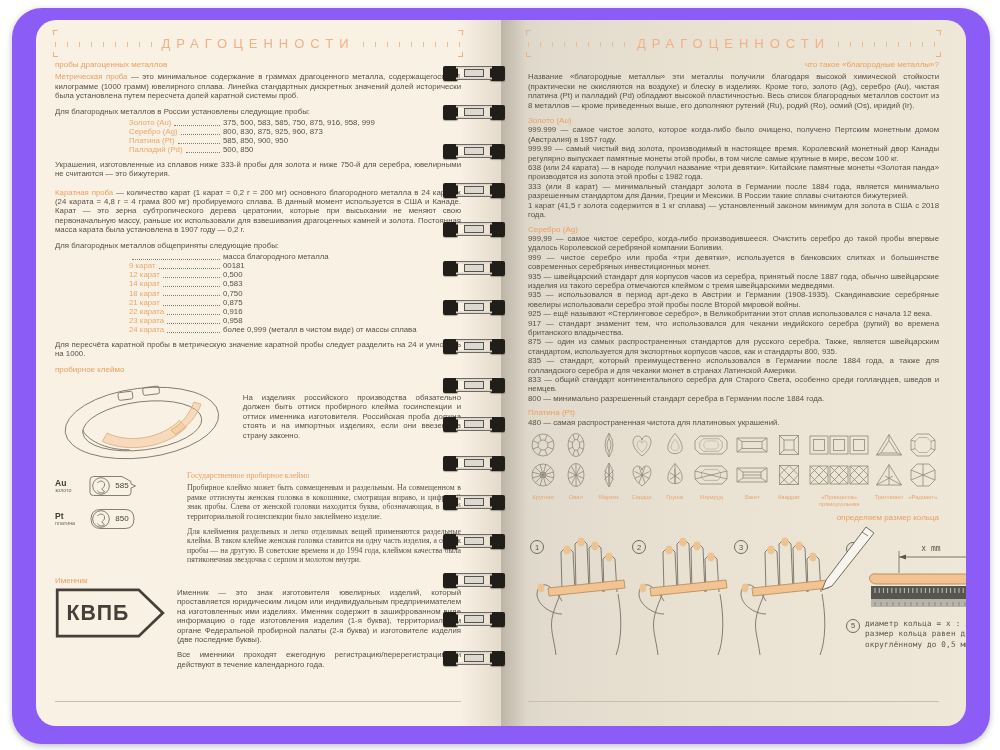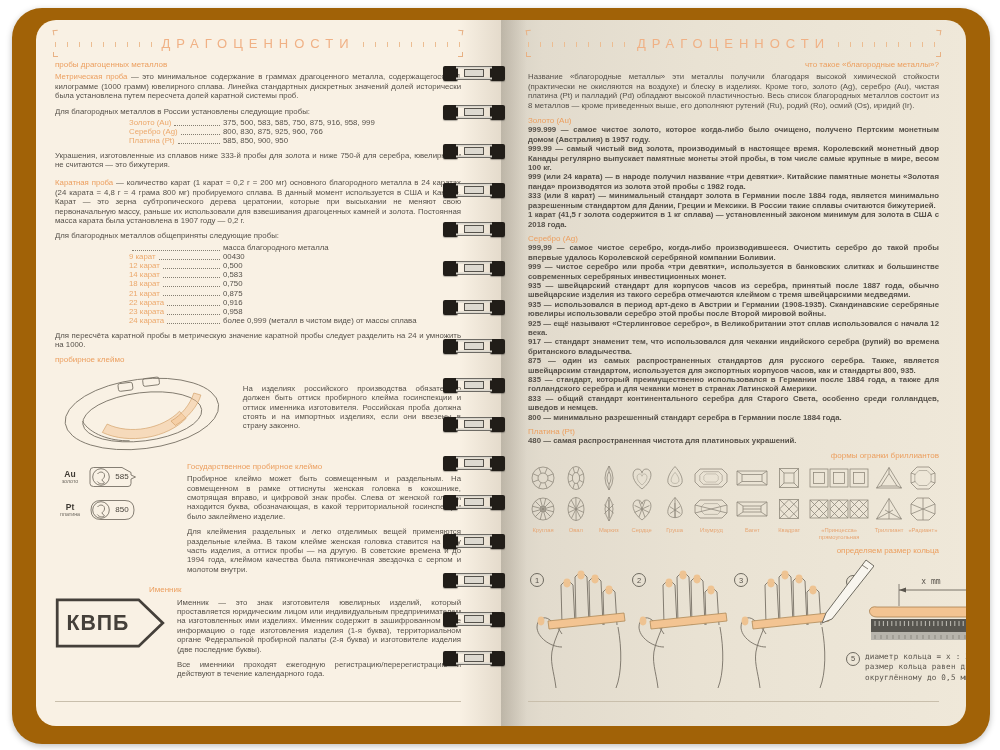--- a/index.html
+++ b/index.html
@@ -1,17 +1,17 @@
 <!DOCTYPE html>
 <html><head>
 <meta charset="utf-8">
 <style>
   html,body{margin:0;padding:0;background:#ffffff;width:1000px;height:750px;overflow:hidden;
     font-family:"Liberation Sans",sans-serif;-webkit-font-smoothing:antialiased;}
-  .book{position:absolute;left:12px;top:8px;width:978px;height:736px;background:#a16207;
+  .book{position:absolute;left:12px;top:8px;width:978px;height:736px;background:#8b5cf6;
     border-radius:30px;box-shadow:0 2px 6px rgba(0,0,0,.25);}
   .spread{position:absolute;left:24px;top:12px;width:930px;height:706px;border-radius:20px;
     overflow:hidden;display:flex;}
   .page{position:relative;box-sizing:border-box;color:#56514a;font-size:7.8px;line-height:9.4px;}
   .page-left{width:465px;background:#f9f1e4;padding:13px 40px 0 19px;}
   .page-left::after{content:'';position:absolute;top:0;right:0;bottom:0;width:42px;pointer-events:none;
     background:linear-gradient(90deg,rgba(90,70,40,0) 0%,rgba(90,70,40,.13) 100%);}
   .page-right{width:465px;background:linear-gradient(90deg,#d7d1c4 0,#e2dbcd 9%,#e9e2d3 42%,#efe8d9 100%);
     padding:13px 27px 0 27px;}
   .page-right::before{content:'';position:absolute;top:0;left:0;bottom:0;width:26px;pointer-events:none;
@@ -22,45 +22,45 @@
   .ticks{flex:1;height:5px;background:repeating-linear-gradient(90deg,#ecbd92 0,#ecbd92 1.4px,transparent 1.4px,transparent 12px);}
   .cm{position:absolute;width:4px;height:4px;border-color:#e8b184;border-style:solid;border-width:0;}
   .cm-tl{left:-2px;top:-3px;border-left-width:1px;border-top-width:1px;transform:rotate(-8deg);}
   .cm-tr{right:-2px;top:-3px;border-right-width:1px;border-top-width:1px;transform:rotate(8deg);}
   .cm-bl{left:-2px;bottom:-2px;border-left-width:1px;border-bottom-width:1px;}
   .cm-br{right:-2px;bottom:-2px;border-right-width:1px;border-bottom-width:1px;}
   .sec{color:#ec9f5f;margin:5px 0 3px 0;font-size:8px;}
   .sec.r{text-align:right;}
   .lead{color:#ec9f5f;}
   p.body{margin:0 0 6px 0;text-align:justify;}
-  p.li{margin:0;text-align:justify;font-weight:bold;}
+  p.li{margin:0;text-align:justify;}
   
   .ptable{margin:2px 0 5px 74px;}
   .prow{display:flex;align-items:flex-end;height:9.2px;}
   .plabel{color:#eca86b;white-space:nowrap;}
   .dots{flex:1;border-bottom:1px dotted #857f72;margin:0 3px 1.5px 3px;height:1px;}
   .pval{width:238px;white-space:nowrap;overflow:hidden;}
   
   .hall-row{display:flex;gap:14px;margin:2px 0 4px 0;align-items:flex-start;}
   .sk path,.sk polygon,.sk line,.sk rect,.sk ellipse,.sk circle{stroke:#777165;stroke-width:.9;fill:none;}
   .sk .strip2{fill:rgba(243,196,146,.5);stroke:#cf9a60;stroke-width:.6;}
   .sk .nail{fill:#eec392;stroke:none;}
   .sk .strip{fill:#f3c492;stroke:#b08a58;stroke-width:.8;}
   .sk .pen{fill:#f8f5ee;stroke:#6e6a60;stroke-width:1;}
   .state-row{display:flex;gap:10px;align-items:flex-start;}
   .stamps{width:122px;flex:none;display:flex;flex-direction:column;gap:7px;padding-top:2px;}
   .stamp{display:flex;align-items:center;gap:2px;}
-  .stamp-sym{width:30px;text-align:center;line-height:1;}
+  .stamp-sym{width:30px;line-height:1;}
   .stamp-sym b{font-size:8.5px;color:#3f3a33;}
   .stamp-sym i{display:block;font-style:normal;font-size:5.3px;color:#6e6960;}
   .stamp-wrap{position:relative;width:52px;height:26px;}
   .stamp-num{position:absolute;left:24px;top:8.5px;width:22px;text-align:center;font-size:8px;color:#4a453d;}
-  .state-col{flex:1;}
+  .state-col{flex:1;font-family:Liberation Serif, serif;}
   .imennik-row{display:flex;gap:12px;align-items:flex-start;margin-top:2px;}
-  .ml{margin-left:94px;}
+  .ml{}
   .footline{position:absolute;left:19px;right:40px;bottom:24px;border-top:1px solid #c9bfac;}
   .page-right .footline{left:27px;right:27px;}
   
   .cuts{display:flex;gap:2px;margin:4px 0 2px 0;justify-content:space-between;}
   .cut{text-align:center;}
   .cut-svg svg *{stroke:#8f897c;stroke-width:.8;fill:none;}
   .cut-label{color:#e7a674;font-size:5.8px;line-height:7px;margin-top:2px;}
   .hands{display:flex;align-items:flex-start;margin-top:4px;}
   .hand{position:relative;flex:none;}
   .circ{flex:none;display:inline-flex;align-items:center;justify-content:center;width:12px;height:12px;
@@ -103,43 +103,48 @@
       <div class="ptable">
 
       <div class="prow">
             <span class="plabel">Золото (Au)</span>
             <span class="dots"></span>
             <span class="pval">375, 500, 583, 585, 750, 875, 916, 958, 999</span>
           </div>
           <div class="prow">
             <span class="plabel">Серебро (Ag)</span>
             <span class="dots"></span>
-            <span class="pval">800, 830, 875, 925, 960, 766</span>
+            <span class="pval">800, 830, 875, 925, 960, 873</span>
           </div>
           <div class="prow">
             <span class="plabel">Платина (Pt)</span>
             <span class="dots"></span>
             <span class="pval">585, 850, 900, 950</span>
+          </div>
+          <div class="prow">
+            <span class="plabel">Палладий (Pd)</span>
+            <span class="dots"></span>
+            <span class="pval">500, 850</span>
           </div>
         </div>
       <p class="body">Украшения, изготовленные из сплавов ниже 333-й пробы для золота и ниже 750-й для серебра, ювелирными не считаются — это бижутерия.</p>
 
       <p class="body" style="margin-top:9px;"><span class="lead">Каратная проба</span> <span>— количество карат (1 карат = 0,2 г = 200 мг) основного благородного металла в 24 каратах (24 карата = 4,8 г = 4 грама 800 мг) пробируемого сплава. В данный момент используется в США и Канаде. Карат — это зерна субтропического дерева цератонии, которые при высыхании не меняют свою первоначальную массу, раньше их использовали для взвешивания драгоценных камней и золота. Постоянная масса карата была установлена в 1907 году — 0,2 г.</span></p>
       <div>Для благородных металлов общеприняты следующие пробы:</div>
       <div class="ptable">
 
       <div class="prow">
             <span class="plabel"></span>
             <span class="dots"></span>
             <span class="pval">масса благородного металла</span>
           </div>
           <div class="prow">
             <span class="plabel">9 карат</span>
             <span class="dots"></span>
-            <span class="pval">00430</span>
+            <span class="pval">00181</span>
           </div>
           <div class="prow">
             <span class="plabel">12 карат</span>
             <span class="dots"></span>
             <span class="pval">0,500</span>
           </div>
           <div class="prow">
             <span class="plabel">14 карат</span>
             <span class="dots"></span>
             <span class="pval">0,583</span>
@@ -242,21 +247,21 @@
       </div>
 
       <div class="sec r">что такое «благородные металлы»?</div>
       <p class="body">Название «благородные металлы» эти металлы получили благодаря высокой химической стойкости (практически не окисляются на воздухе) и блеску в изделиях. Кроме того, золото (Ag), серебро (Au), чистая платина (Pt) и палладий (Pd) обладают высокой пластичностью. Весь список благородных металлов состоит из 8 металлов — кроме приведенных выше, его дополняют рутений (Ru), родий (Ro), осмий (Os), иридий (Ir).</p>
 
       <div class="sec" style="margin-bottom:0;">Золото (Au)</div>
       <div>
 
       <p class="li">999.999 — самое чистое золото, которое когда-либо было очищено, получено Пертским монетным домом (Австралия) в 1957 году.</p>
           <p class="li">999.99 — самый чистый вид золота, производимый в настоящее время. Королевский монетный двор Канады регулярно выпускает памятные монеты этой пробы, в том числе самые крупные в мире, весом 100 кг.</p>
-          <p class="li">999 (или 24 карата) — в народе получил название «три девятки». Китайские памятные монеты «Золотая панда» производятся из золота этой пробы с 1982 года.</p>
+          <p class="li">638 (или 24 карата) — в народе получил название «три девятки». Китайские памятные монеты «Золотая панда» производятся из золота этой пробы с 1982 года.</p>
           <p class="li">333 (или 8 карат) — минимальный стандарт золота в Германии после 1884 года, является минимально разрешенным стандартом для Дании, Греции и Мексики. В России такие сплавы считаются бижутерией.</p>
           <p class="li">1 карат (41,5 г золота содержится в 1 кг сплава) — установленный законом минимум для золота в США с 2018 года.</p>
         </div>
 
       <div class="sec" style="margin-bottom:0;">Серебро (Ag)</div>
       <div>
 
       <p class="li">999,99 — самое чистое серебро, когда-либо производившееся. Очистить серебро до такой пробы впервые удалось Королевской серебряной компании Боливии.</p>
           <p class="li">999 — чистое серебро или проба «три девятки», используется в банковских слитках и большинстве современных серебряных инвестиционных монет.</p>
           <p class="li">935 — швейцарский стандарт для корпусов часов из серебра, принятый после 1887 года, обычно швейцарские изделия из такого серебра отмечаются клеймом с тремя швейцарскими медведями.</p>
@@ -268,21 +273,20 @@
           <p class="li">833 — общий стандарт континентального серебра для Старого Света, особенно среди голландцев, шведов и немцев.</p>
           <p class="li">800 — минимально разрешенный стандарт серебра в Германии после 1884 года.</p>
         </div>
 
       <div class="sec" style="margin-bottom:0;">Платина (Pt)</div>
       <div>
 
           <p class="li">480 — самая распространенная чистота для платиновых украшений.</p>
         </div>
 
-      <div class="sec r">формы огранки бриллиантов</div>
       <div class="cuts">
 
       <div class="cut" style="width: 30px;">
             <div class="cut-svg"><svg width="30" height="28" viewBox="0 0 30 28">
                 <circle cx="15" cy="14" r="11"></circle>
                 <circle cx="15" cy="14" r="5"></circle>
                 <line x1="19.6" y1="15.9" x2="25.1" y2="18.3"></line>
                 <line x1="16.9" y1="18.6" x2="19.1" y2="24.2"></line>
                 <line x1="13.1" y1="18.6" x2="10.7" y2="24.1"></line>
                 <line x1="10.4" y1="15.9" x2="4.8" y2="18.1"></line>

